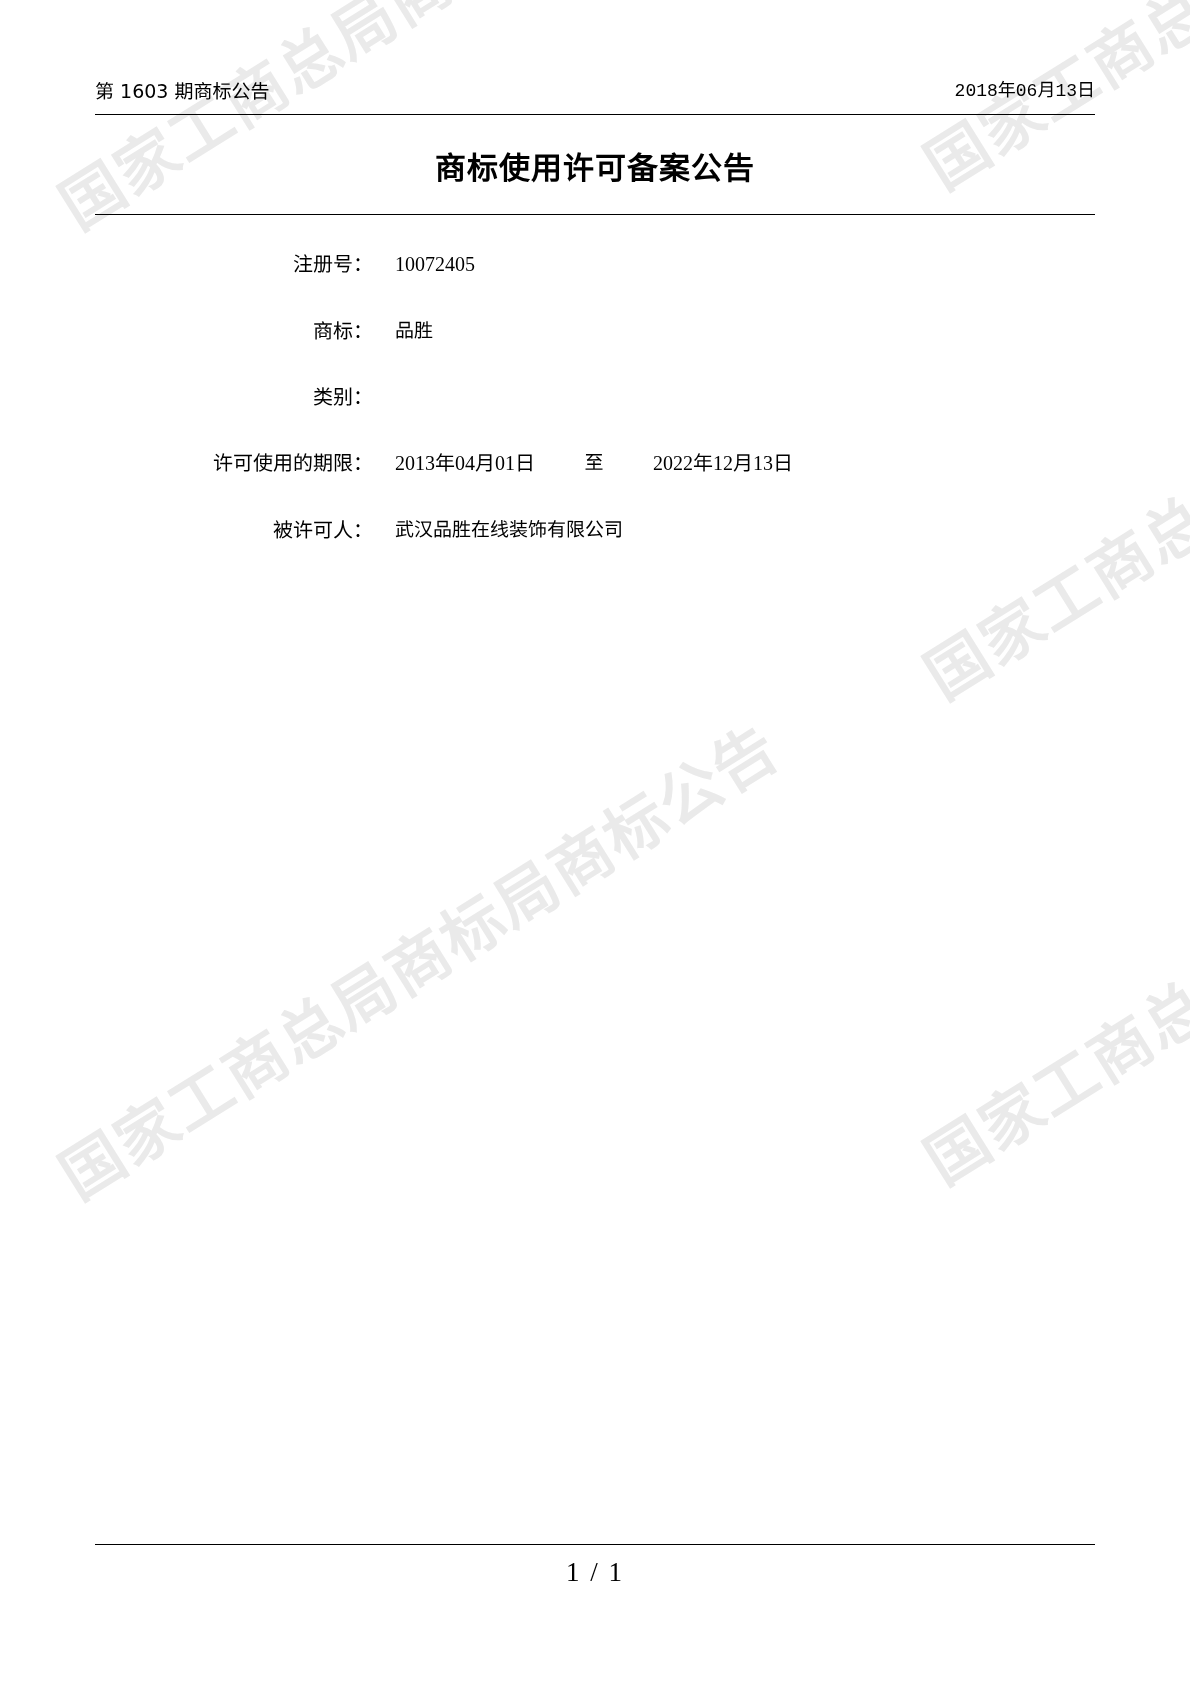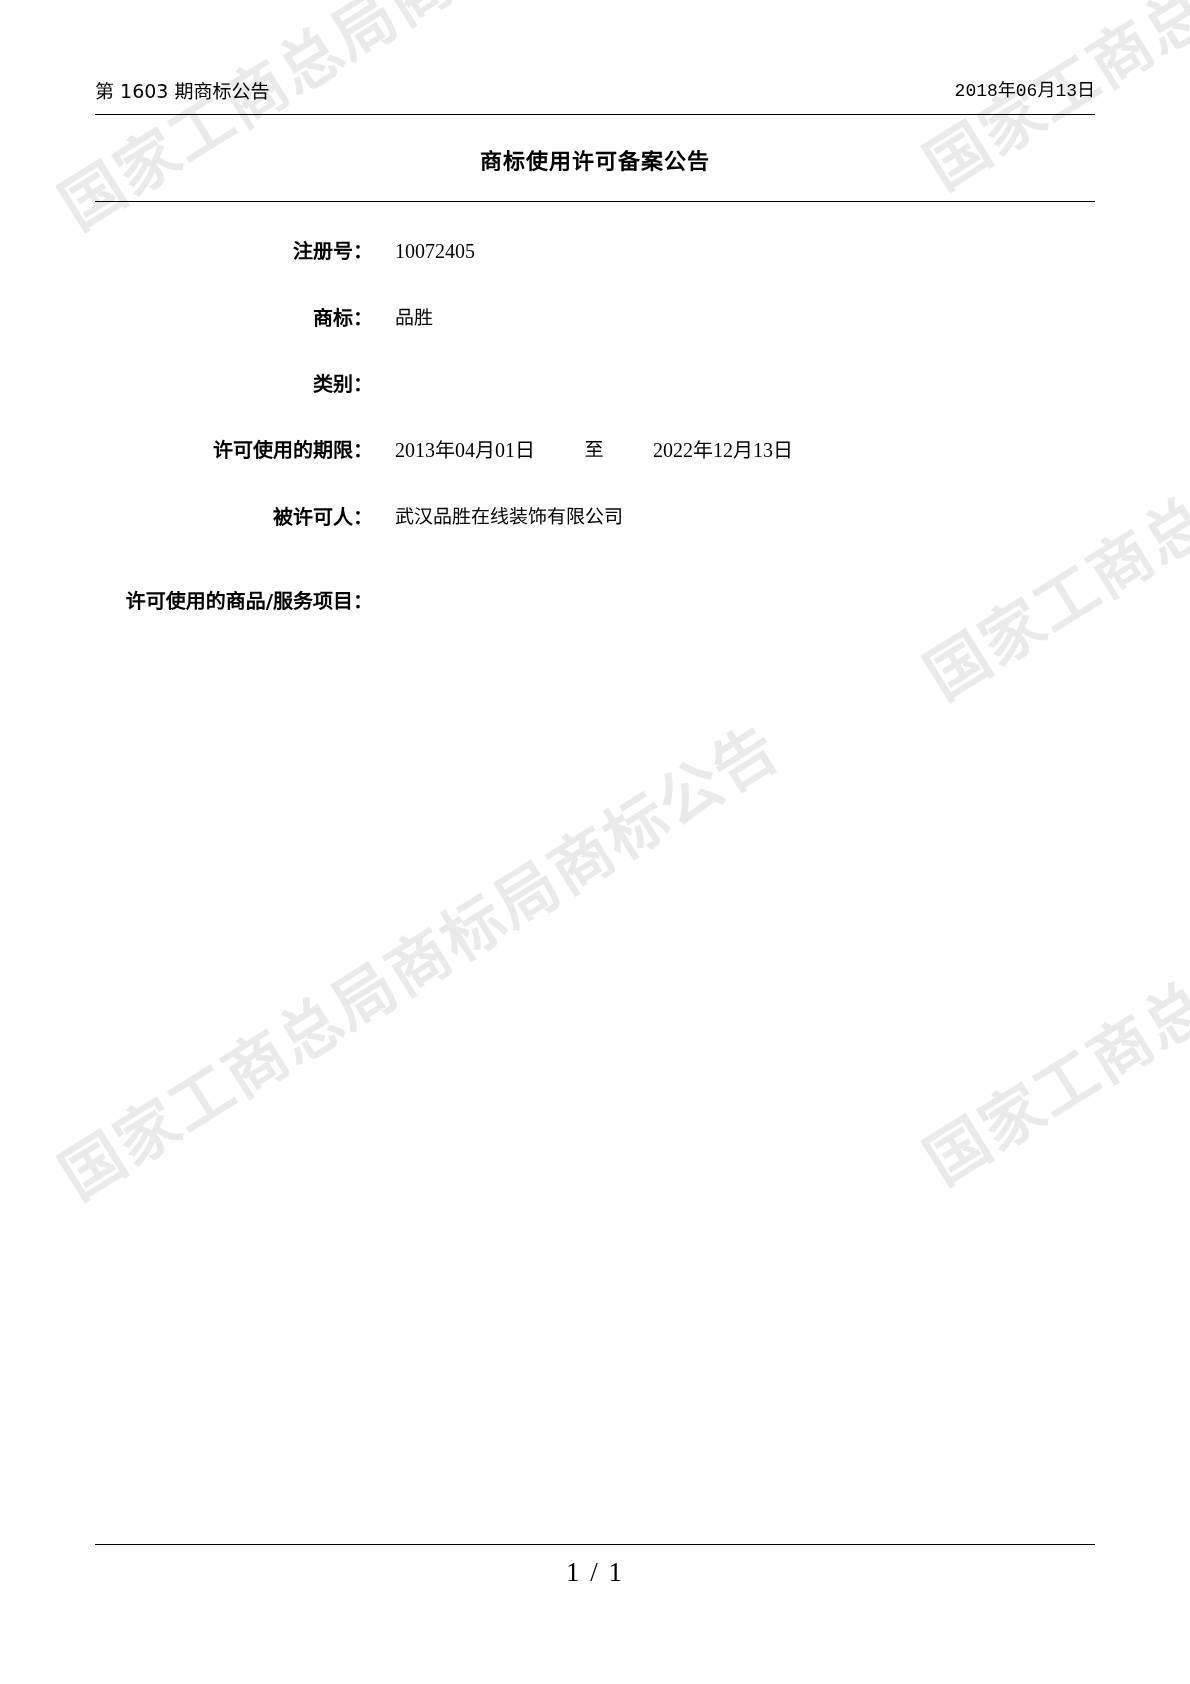--- a/index.html
+++ b/index.html
@@ -61,21 +61,21 @@
     font-family: Liberation Mono, monospace;
     font-size: 18px;
   }
   .header-rule {
     margin-top: 9px;
     border-top: 1px solid #000000;
   }
 
   .doc-title {
     text-align: center;
-    font-size: 22px;
+    font-size: 31px;
     font-weight: 700;
     letter-spacing: 1px;
     margin-top: 28px;
     margin-bottom: 26px;
   }
   .title-rule {
     border-top: 1px solid #000000;
     margin: 0 0 34px 0;
   }
 
@@ -87,21 +87,21 @@
     display: flex;
     align-items: flex-start;
     margin-bottom: 36px;
   }
   .field-label {
     width: 300px;
     text-align: right;
     padding-right: 22px;
     box-sizing: border-box;
     font-size: 20px;
-    font-weight: 700;
+    font-weight: 400;
     line-height: 1.5;
     white-space: nowrap;
   }
   .field-value {
     flex: 1;
     font-size: 19px;
     line-height: 1.55;
     font-weight: 400;
   }
   .field-value.mono-num {
@@ -202,21 +202,20 @@
         </div>
       </div>
 
 
       <div class="field-row tall">
         <div class="field-label">被许可人：</div>
         <div class="field-value">武汉品胜在线装饰有限公司</div>
       </div>
 
       <div class="field-row goods">
-        <div class="field-label">许可使用的商品/服务项目：</div>
       </div>
 
     </div>
   </div>
 
   <div class="footer">
     <div class="footer-rule"></div>
     <div class="footer-page">1 / 1</div>
   </div>
 

